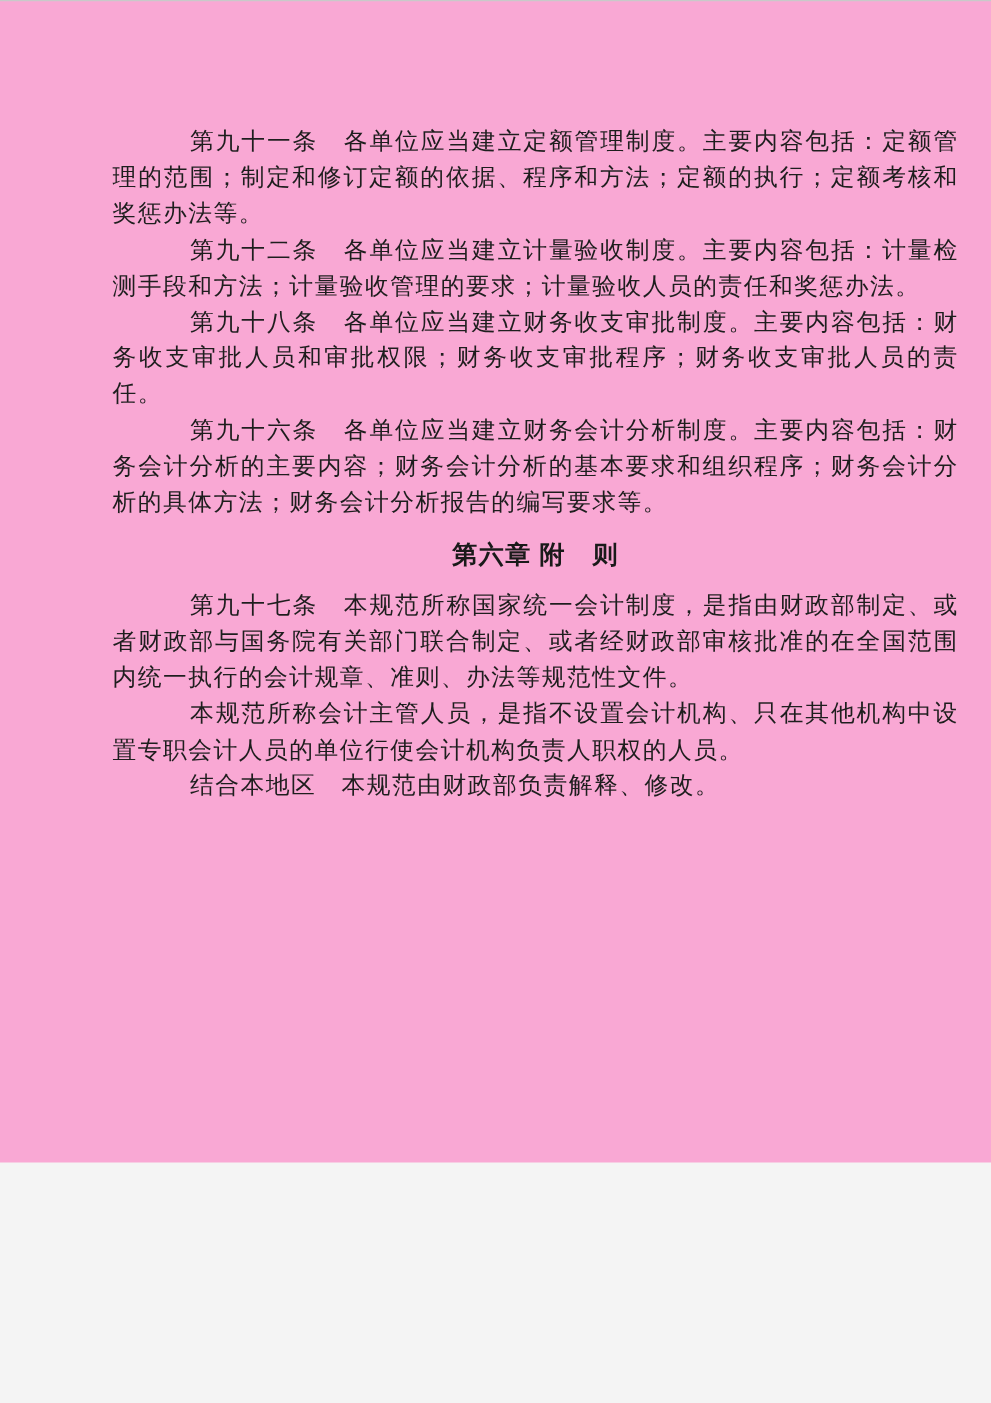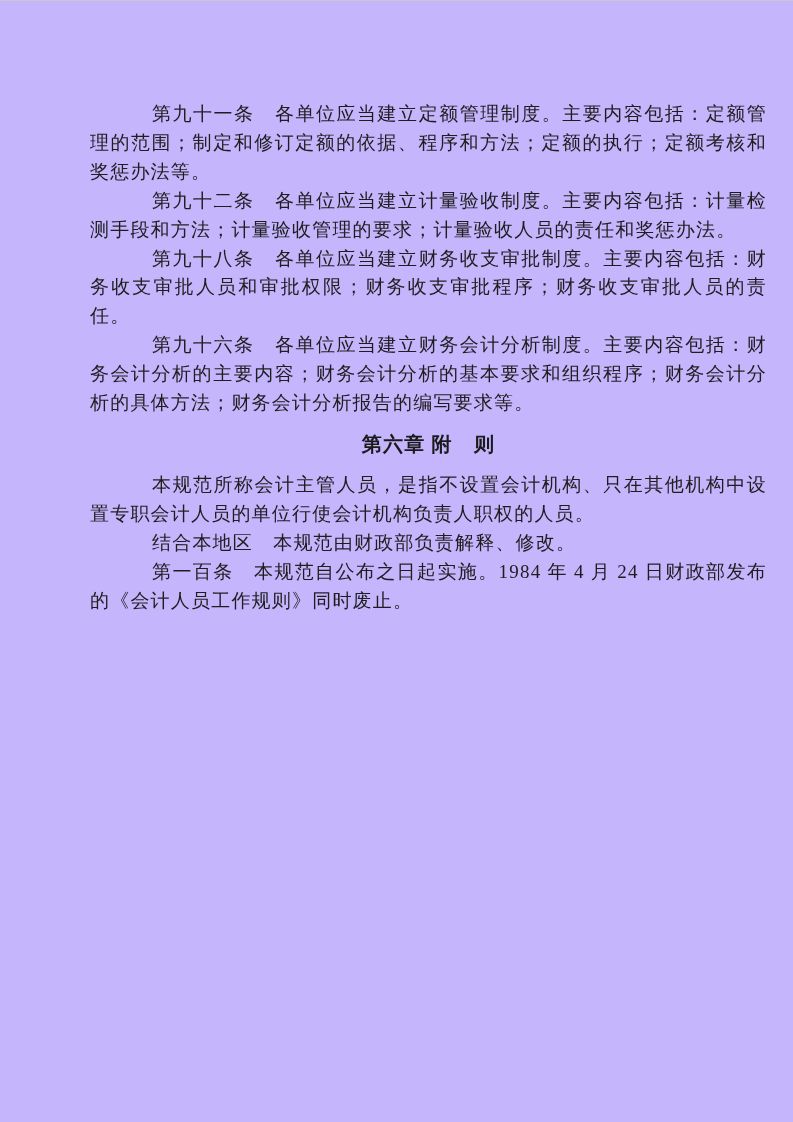--- a/index.html
+++ b/index.html
@@ -8,22 +8,22 @@
   }
   body {
     width: 793px;
     height: 1122px;
     background: #f4f4f4;
     font-family: "Liberation Serif", "DejaVu Serif", serif;
   }
   .page {
     position: relative;
     width: 793px;
-    height: 1122px;
-    background: #c4b5fd;
+    height: 930px;
+    background: #f9a8d4;
     overflow: hidden;
   }
   .page-top-edge {
     position: absolute;
     top: 0;
     left: 0;
     width: 100%;
     height: 1px;
     background: #c9c9c9;
   }
@@ -59,17 +59,17 @@
 <body>
 
 <div class="page">
   <div class="page-top-edge"></div>
   <div class="text-block">
     <p class="para">第九十一条　各单位应当建立定额管理制度。主要内容包括：定额管理的范围；制定和修订定额的依据、程序和方法；定额的执行；定额考核和奖惩办法等。</p>
     <p class="para">第九十二条　各单位应当建立计量验收制度。主要内容包括：计量检测手段和方法；计量验收管理的要求；计量验收人员的责任和奖惩办法。</p>
     <p class="para">第九十八条　各单位应当建立财务收支审批制度。主要内容包括：财务收支审批人员和审批权限；财务收支审批程序；财务收支审批人员的责任。</p>
     <p class="para">第九十六条　各单位应当建立财务会计分析制度。主要内容包括：财务会计分析的主要内容；财务会计分析的基本要求和组织程序；财务会计分析的具体方法；财务会计分析报告的编写要求等。</p>
     <h2 class="chapter-heading">第六章 附　则</h2>
+    <p class="para">第九十七条　本规范所称国家统一会计制度，是指由财政部制定、或者财政部与国务院有关部门联合制定、或者经财政部审核批准的在全国范围内统一执行的会计规章、准则、办法等规范性文件。</p>
     <p class="para">本规范所称会计主管人员，是指不设置会计机构、只在其他机构中设置专职会计人员的单位行使会计机构负责人职权的人员。</p>
     <p class="para">结合本地区　本规范由财政部负责解释、修改。</p>
-    <p class="para">第一百条　本规范自公布之日起实施。1984 年 4 月 24 日财政部发布的《会计人员工作规则》同时废止。</p>
   </div>
 </div>
 
 </body></html>

